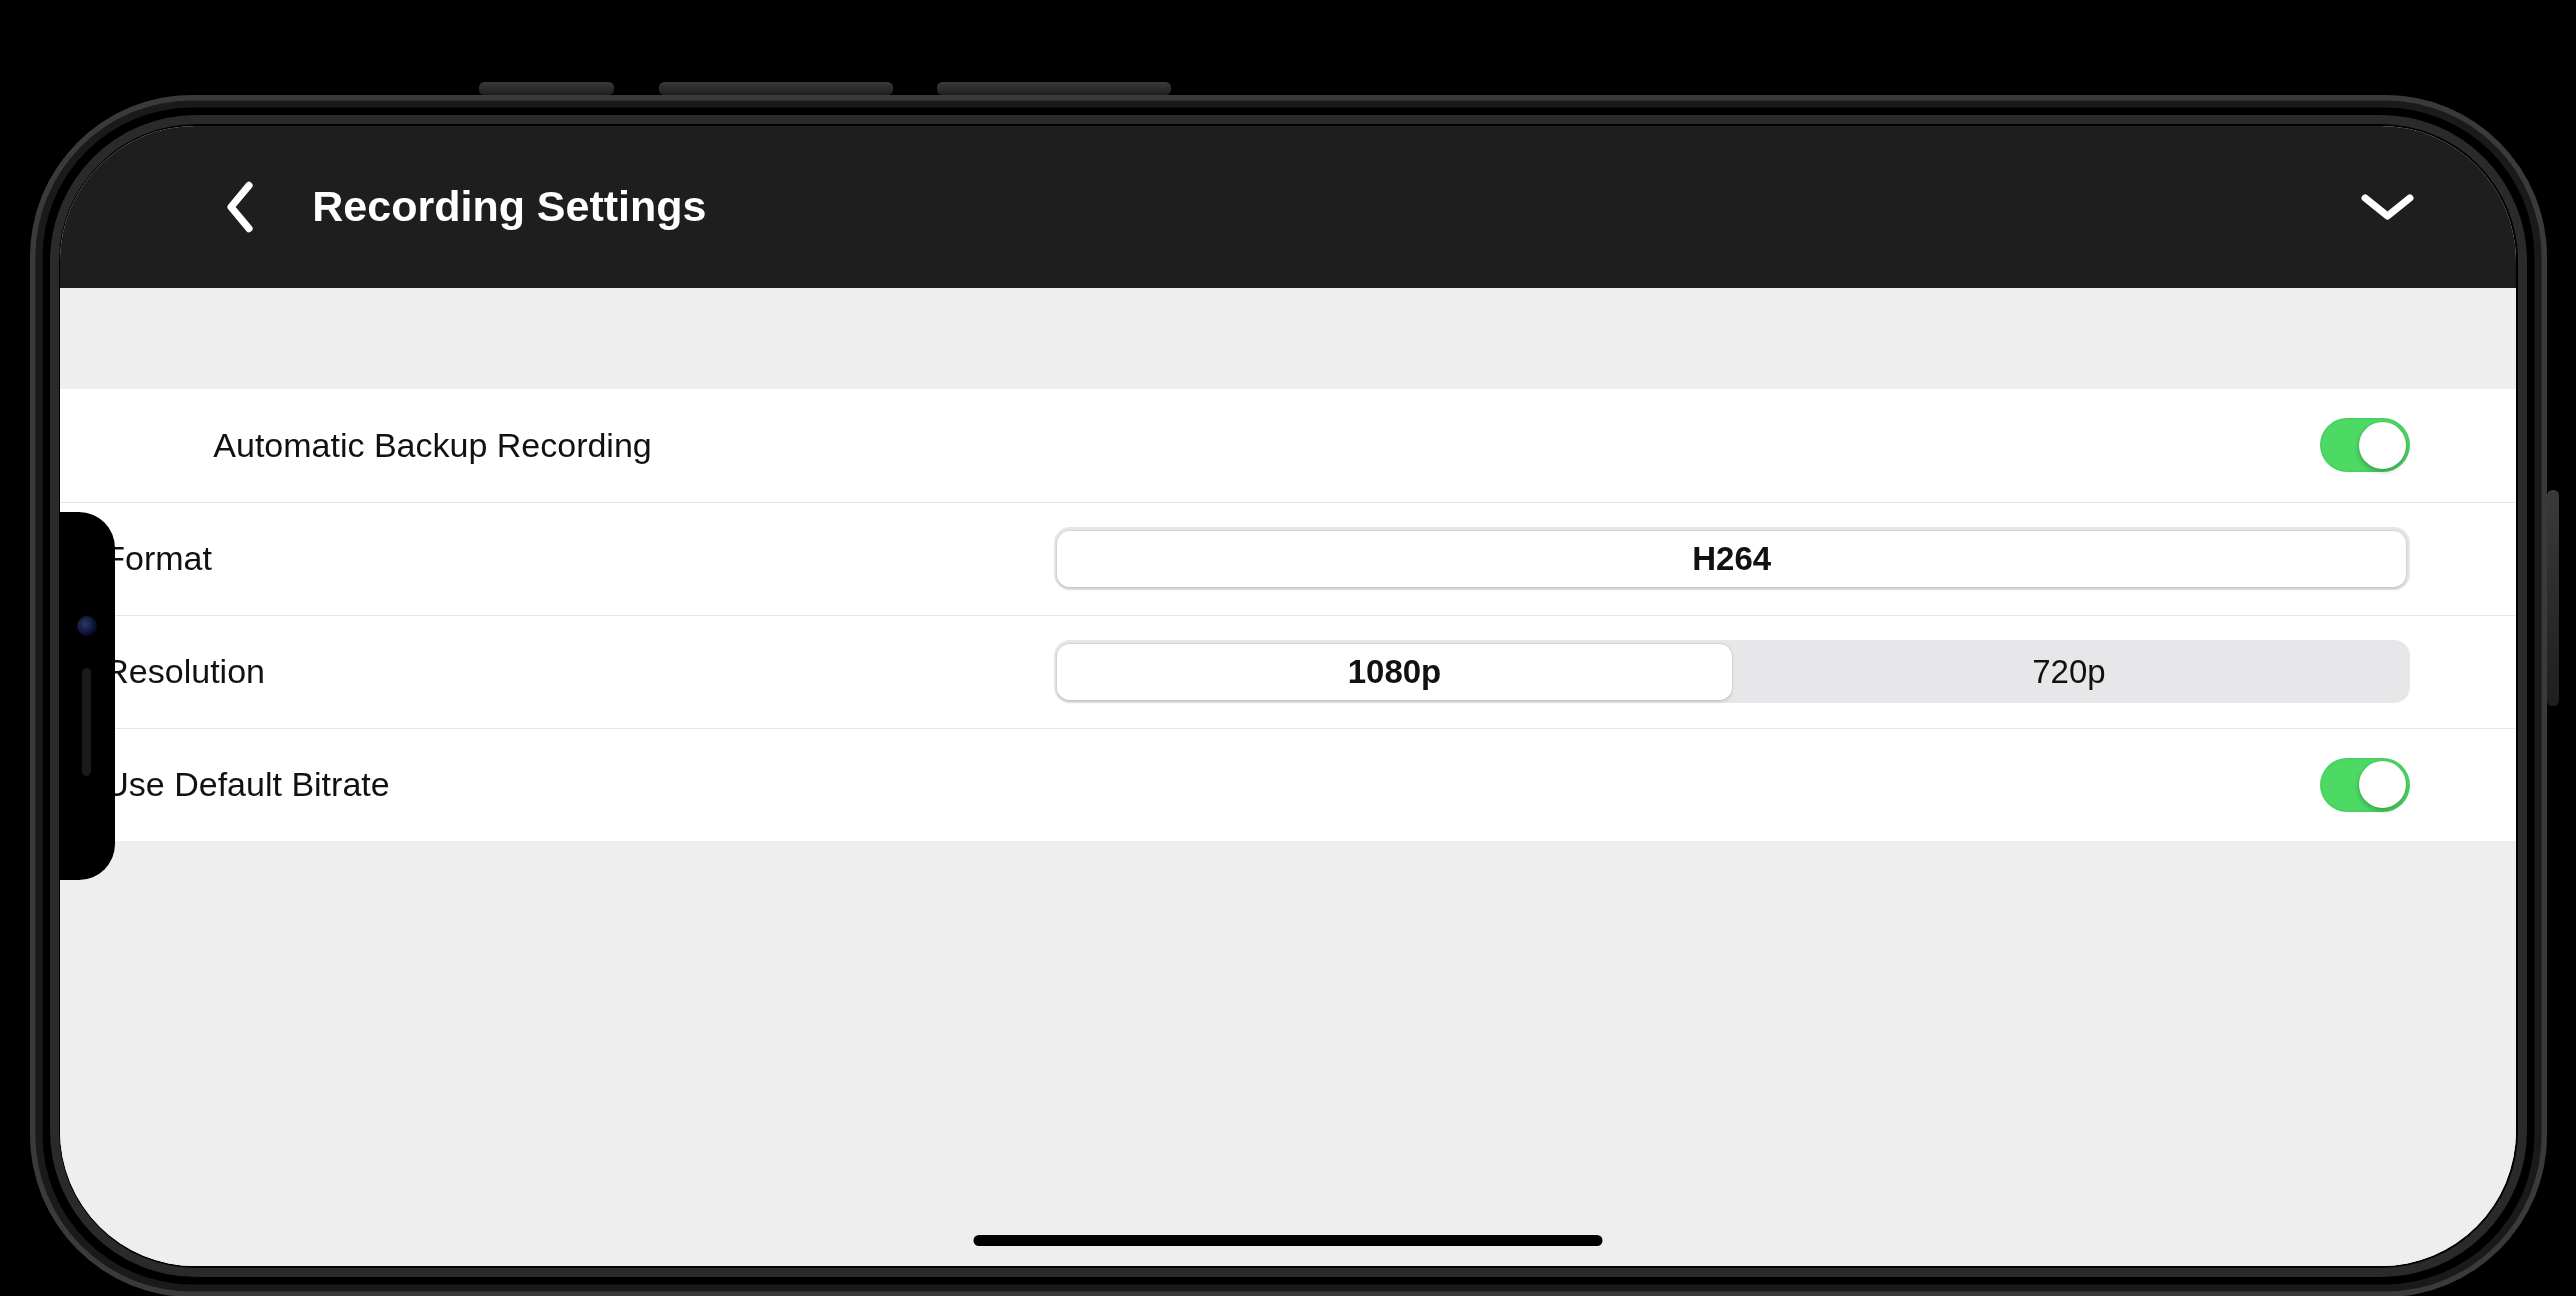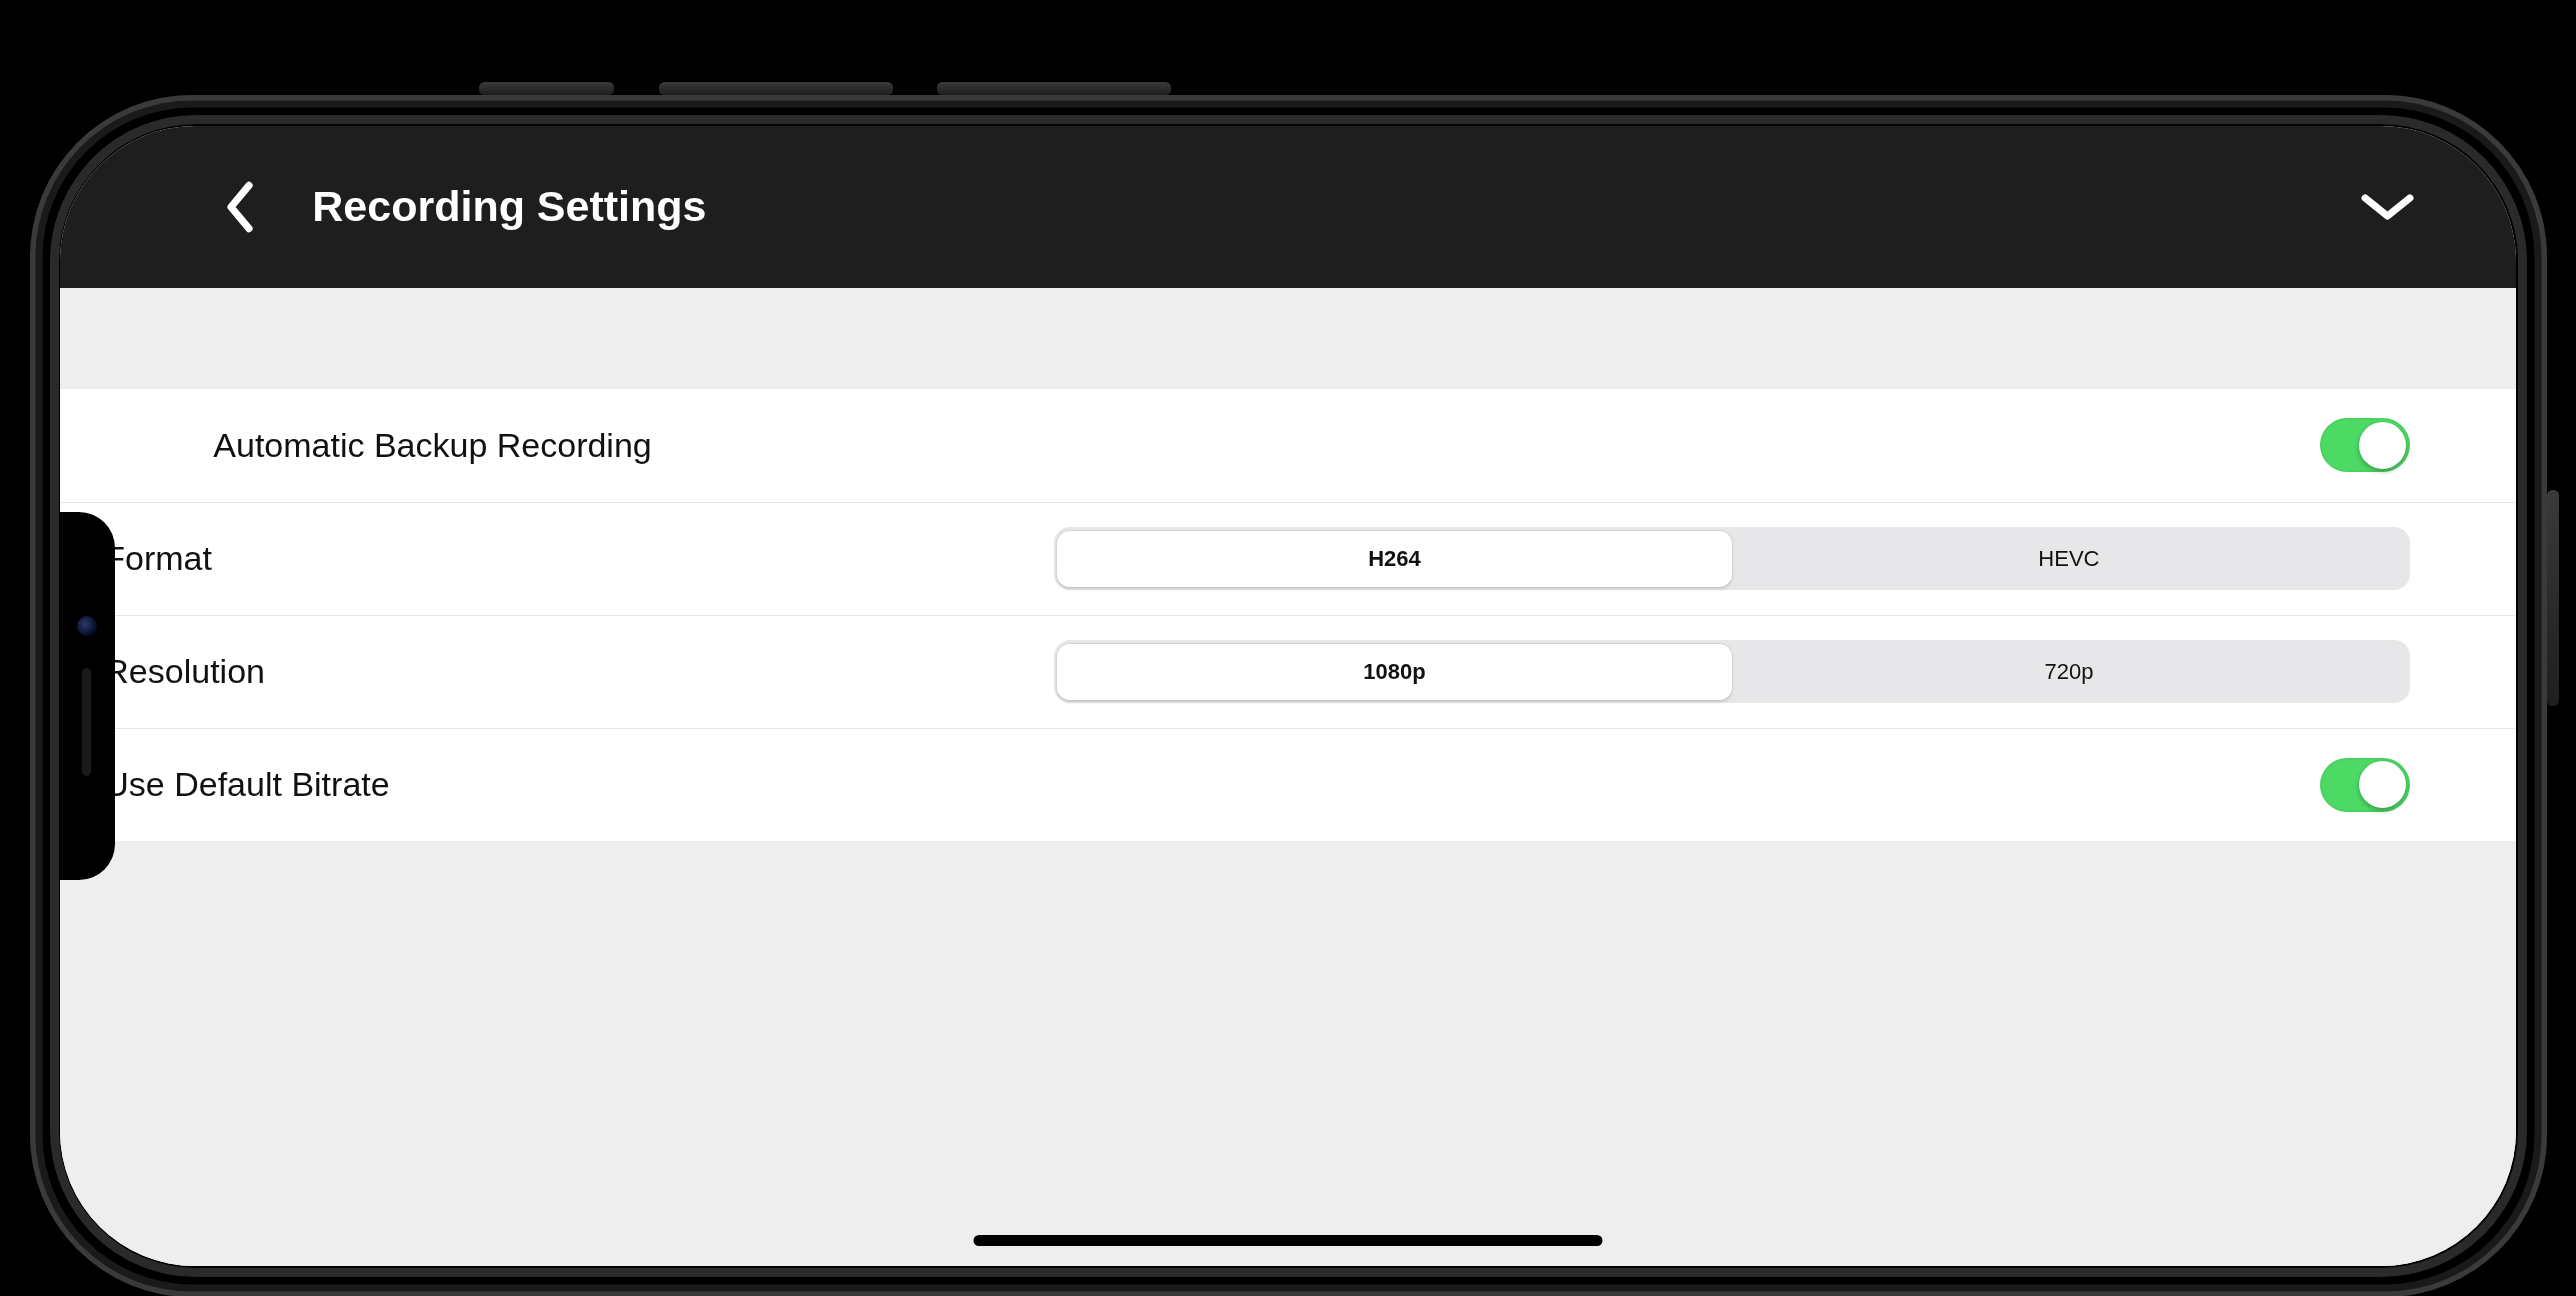--- a/index.html
+++ b/index.html
@@ -160,21 +160,21 @@
       padding: 3.6px;
       height: 63px;
       max-width: 1356px;
       margin-left: auto;
     }
     .segment {
       flex: 1;
       display: flex;
       align-items: center;
       justify-content: center;
-      font-size: 22px;
+      font-size: 33px;
       color: #111;
       position: relative;
       cursor: pointer;
       border-radius: 12.6px;
     }
     .segment + .segment::before {
       content: "";
       position: absolute;
       left: 0; top: 12.6px; bottom: 12.6px;
       width: 1.8px;
@@ -238,21 +238,20 @@
               <span class="label">Automatic Backup Recording</span>
               <span class="toggle">
                 <span class="knob"></span>
               </span>
             </div>
 
             <div class="row">
               <span class="label">Format</span>
               <div class="segmented">
                 <span class="segment selected">H264</span>
-                <span class="segment">HEVC</span>
               </div>
             </div>
 
             <div class="row">
               <span class="label">Resolution</span>
               <div class="segmented">
                 <span class="segment selected">1080p</span>
                 <span class="segment">720p</span>
               </div>
             </div>

